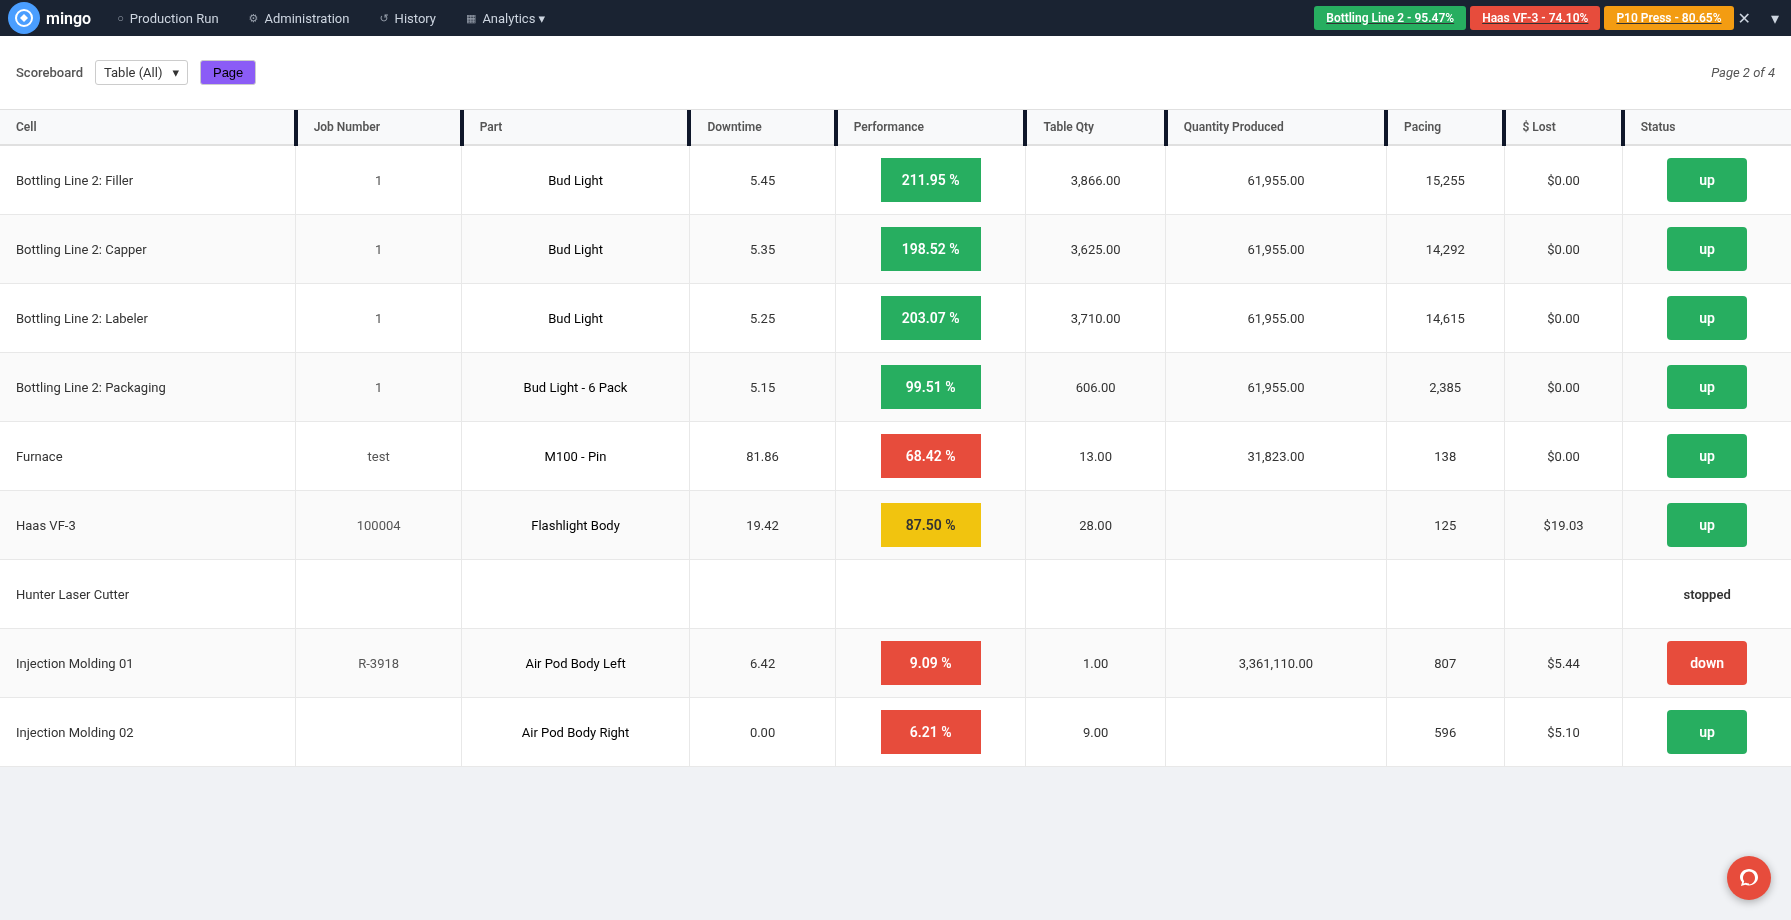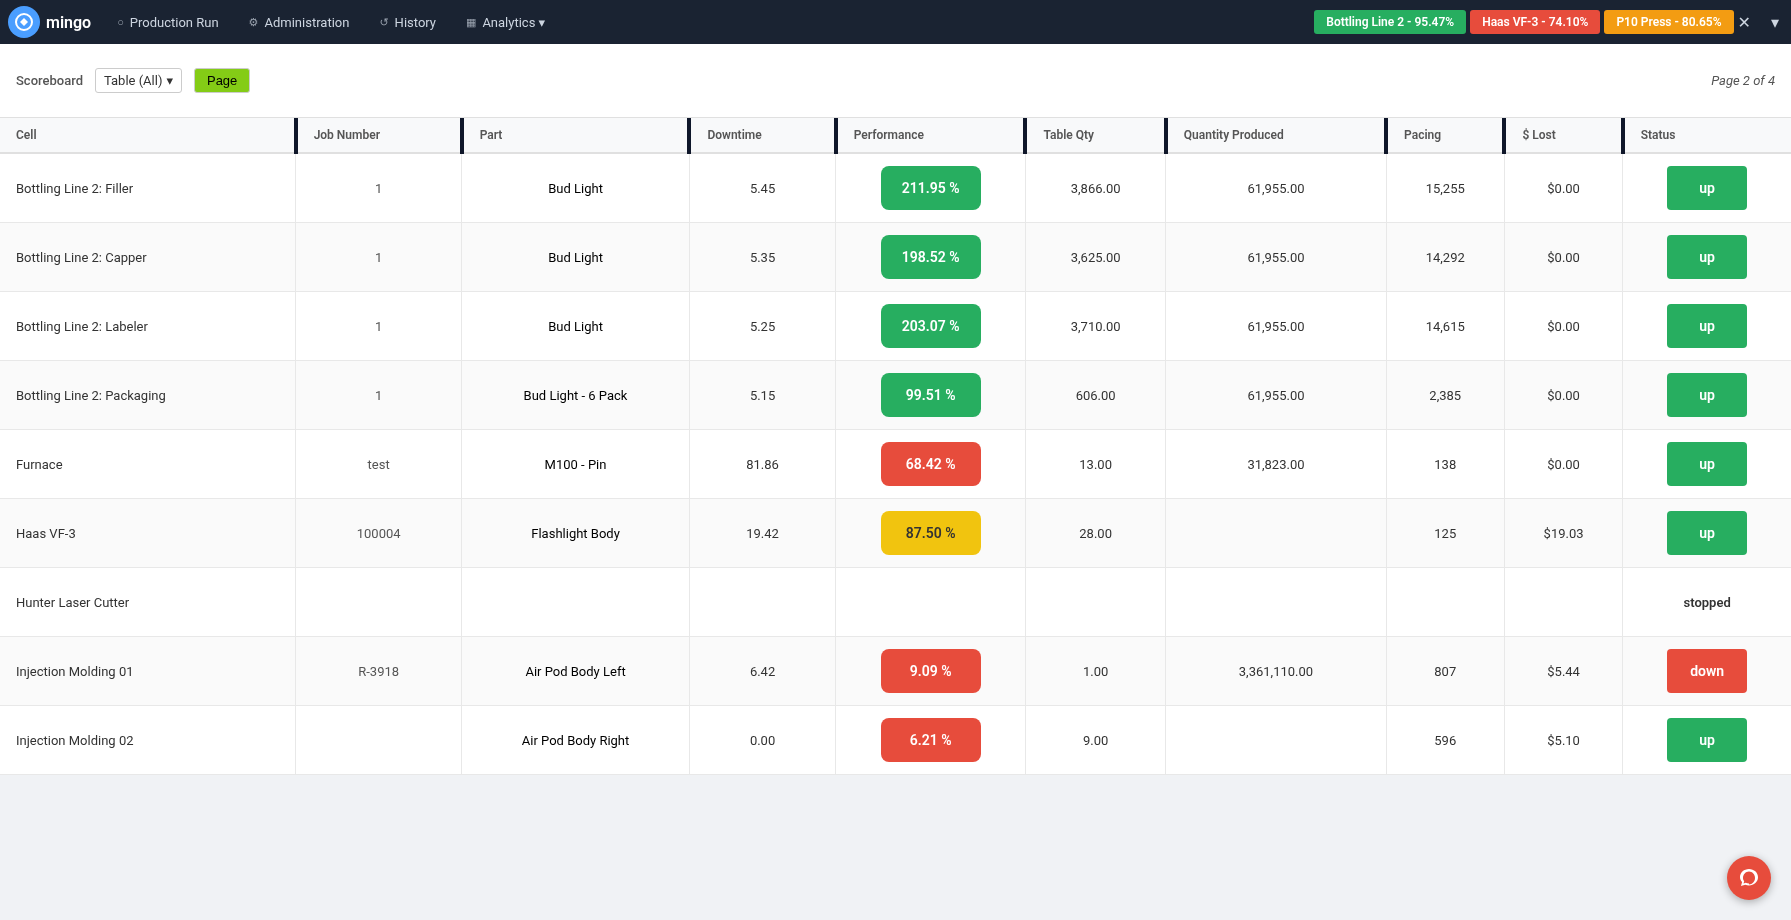--- a/index.html
+++ b/index.html
@@ -3,21 +3,21 @@
   <meta charset="utf-8">
   <style>
     * { box-sizing: border-box; margin: 0; padding: 0; }
     body { font-family: -apple-system, BlinkMacSystemFont, 'Segoe UI', Roboto, sans-serif; background: #f0f2f5; font-size: 13px; color: #333; }
 
     
     .top-nav {
       display: flex;
       align-items: center;
       background: #1a2332;
-      height: 44px;
+      height: 36px;
       padding: 0 8px;
     }
     .nav-logo {
       display: flex;
       align-items: center;
       gap: 6px;
       margin-right: 12px;
     }
     .nav-logo-icon {
       width: 32px;
@@ -52,20 +52,21 @@
       align-items: center;
       gap: 6px;
       white-space: nowrap;
     }
     .nav-link .icon { font-size: 11px; opacity: 0.7; }
 
     .nav-status-pills {
       display: flex;
       align-items: flex-end;
       gap: 4px;
+      text-decoration: underline;
     }
     .status-pill {
       padding: 5px 12px;
       border-radius: 3px;
       font-size: 12px;
       font-weight: 600;
       color: white;
       cursor: pointer;
     }
     .status-pill.green { background: #27ae60; }
@@ -101,29 +102,29 @@
     }
     .scoreboard-select {
       display: flex;
       align-items: center;
       border: 1px solid #ccc;
       border-radius: 3px;
       padding: 4px 8px;
       font-size: 13px;
       cursor: pointer;
       background: white;
-      gap: 4px;
+      gap: 10px;
     }
     .page-btn {
       border: 1px solid #ccc;
       border-radius: 3px;
       padding: 4px 12px;
       font-size: 13px;
       cursor: pointer;
-      background: #84cc16;
+      background: #8b5cf6;
     }
     .page-info {
       margin-left: auto;
       font-size: 13px;
       color: #555;
       font-style: italic;
     }
 
     
     .table-container {
@@ -172,21 +173,21 @@
 
     .performance-cell {
       text-align: center;
       padding: 0 8px;
     }
     .perf-badge {
       display: inline-flex;
       align-items: center;
       justify-content: center;
       padding: 10px 16px;
-      border-radius: 8px;
+      border-radius: 0;
       font-size: 14px;
       font-weight: 600;
       color: white;
       min-width: 100px;
       min-height: 44px;
     }
     .perf-green { background: #27ae60; }
     .perf-yellow { background: #f1c40f; color: #333; }
     .perf-red { background: #e74c3c; }
 

